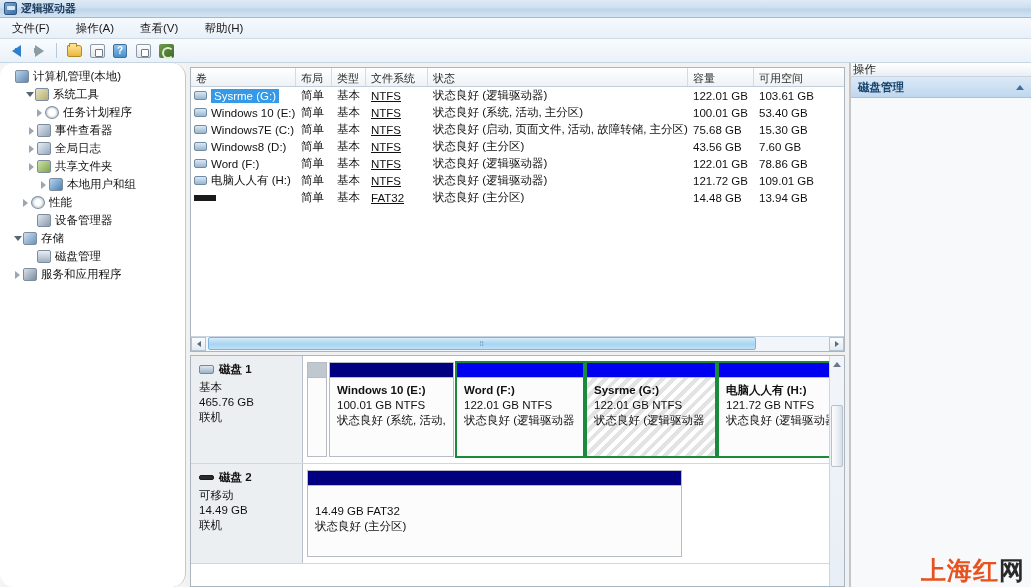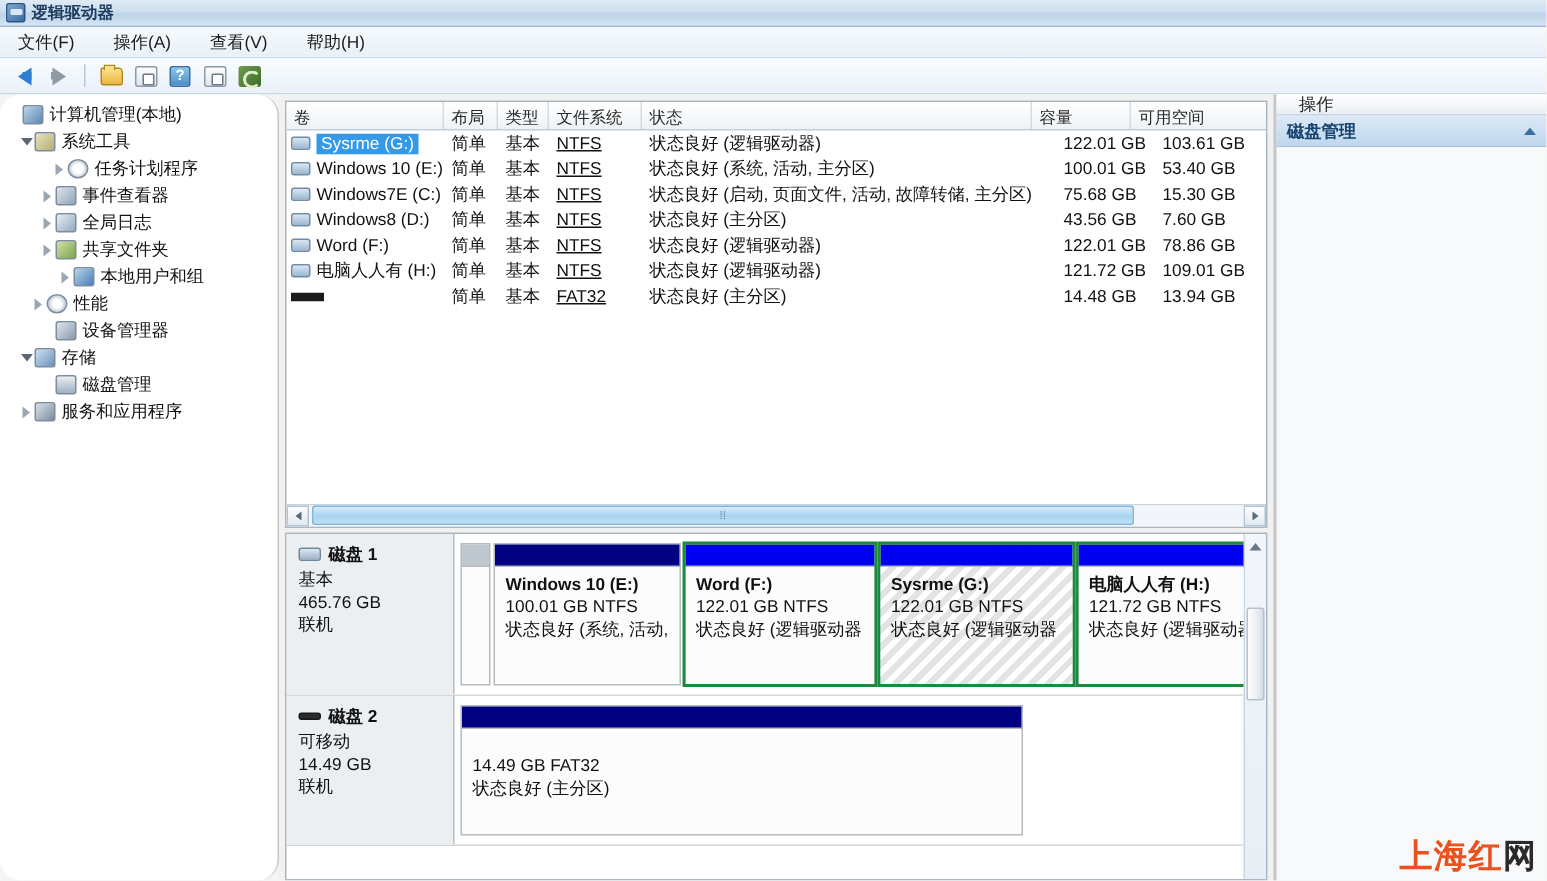--- a/index.html
+++ b/index.html
@@ -228,21 +228,21 @@
     background:#3399e8; color:#fff; padding:1px 3px;
   }
   .vol-row.redacted .name-text {
     display:inline-block; width:22px; height:6px; background:#1a1a1a;
   }
   .td.c-name { width: 105px; }
   .td.c-layout { width: 36px; }
   .td.c-type { width: 34px; }
   .td.c-fs { width: 62px; text-decoration: underline; }
   .td.c-status { width: 260px; }
-  .td.c-cap { width: 66px; text-align:left;margin-left:16px; }
+  .td.c-cap { width: 66px; text-align:left; }
   .td.c-free { width: 70px; text-align:left; }
   .th.c-name { width: 105px; }
   .th.c-layout { width: 36px; }
   .th.c-type { width: 34px; }
   .th.c-fs { width: 62px; }
   .th.c-status { width: 260px; }
   .th.c-cap { width: 66px; }
   .th.c-free { width: 70px; border-right:none; }
 
   
@@ -347,21 +347,21 @@
     width: 181px; flex:none;
     background: #f7f9fb;
     display:flex; flex-direction:column;
     border-left:1px solid #c6c6c6;
   }
   .act-header {
     height: 14px;
     background: linear-gradient(to bottom,#ffffff,#eaeff5);
     border-bottom:1px solid #c9d4df;
     display:flex; align-items:center;
-    padding-left: 15px;
+    padding-left: 2px;
     font-size: 11.5px; color:#1f1f1f;
     filter: blur(0.35px);
     text-align: center;
   }
   .act-group {
     height: 21px;
     background: linear-gradient(to bottom,#dce9f7,#bfd7ee);
     border-bottom:1px solid #a8c3de;
     display:flex; align-items:center; justify-content:space-between;
     padding: 0 7px 0 7px;
@@ -375,21 +375,21 @@
     padding: 0 8px 0 22px;
     font-size: 11.5px; color:#1f1f1f;
   }
   .act-item .al { filter: blur(0.35px); }
   .act-caret-r { width:0;height:0;border-top:4px solid transparent;border-bottom:4px solid transparent;border-left:5px solid #3d4b59; }
 
   
   .watermark {
     position: absolute;
     right: 6px; bottom: 4px;
-    font-size: 22px;
+    font-size: 25px;
     font-weight: bold;
     letter-spacing: 1px;
     line-height: 1;
     font-family: "DejaVu Sans", sans-serif;
     pointer-events: none;
   }
   .watermark .wm-a { color: #e8521f; }
   .watermark .wm-b {
     color: #2a2a2a;
     -webkit-text-stroke: 0px;
@@ -438,21 +438,21 @@
   </div>
 
   <div class="body">
 
     <div class="tree-pane">
       <div class="tree-row">
         <span class="tw"></span>
         <span class="tr-ico computer"></span>
         <span class="tree-label">计算机管理(本地)</span>
       </div>
-      <div class="tree-row" style="padding-left:12px">
+      <div class="tree-row" style="padding-left:24px">
         <span class="tw open"></span>
         <span class="tr-ico tools"></span>
         <span class="tree-label">系统工具</span>
       </div>
       <div class="tree-row" style="padding-left:34px">
         <span class="tw closed"></span>
         <span class="tr-ico clock"></span>
         <span class="tree-label">任务计划程序</span>
       </div>
       <div class="tree-row" style="padding-left:26px">

